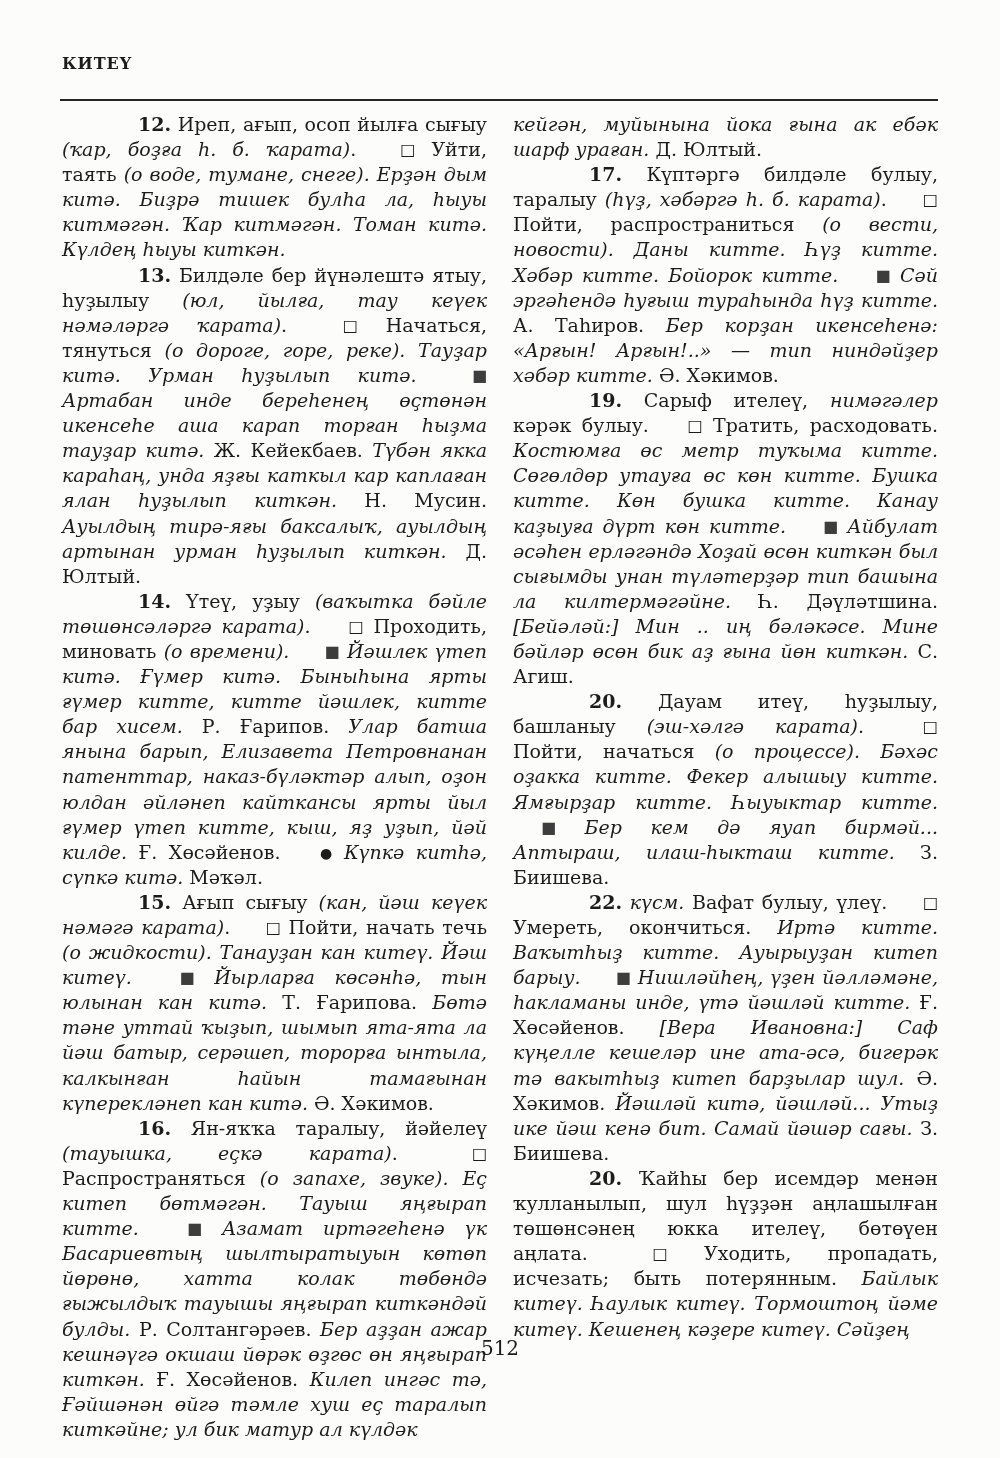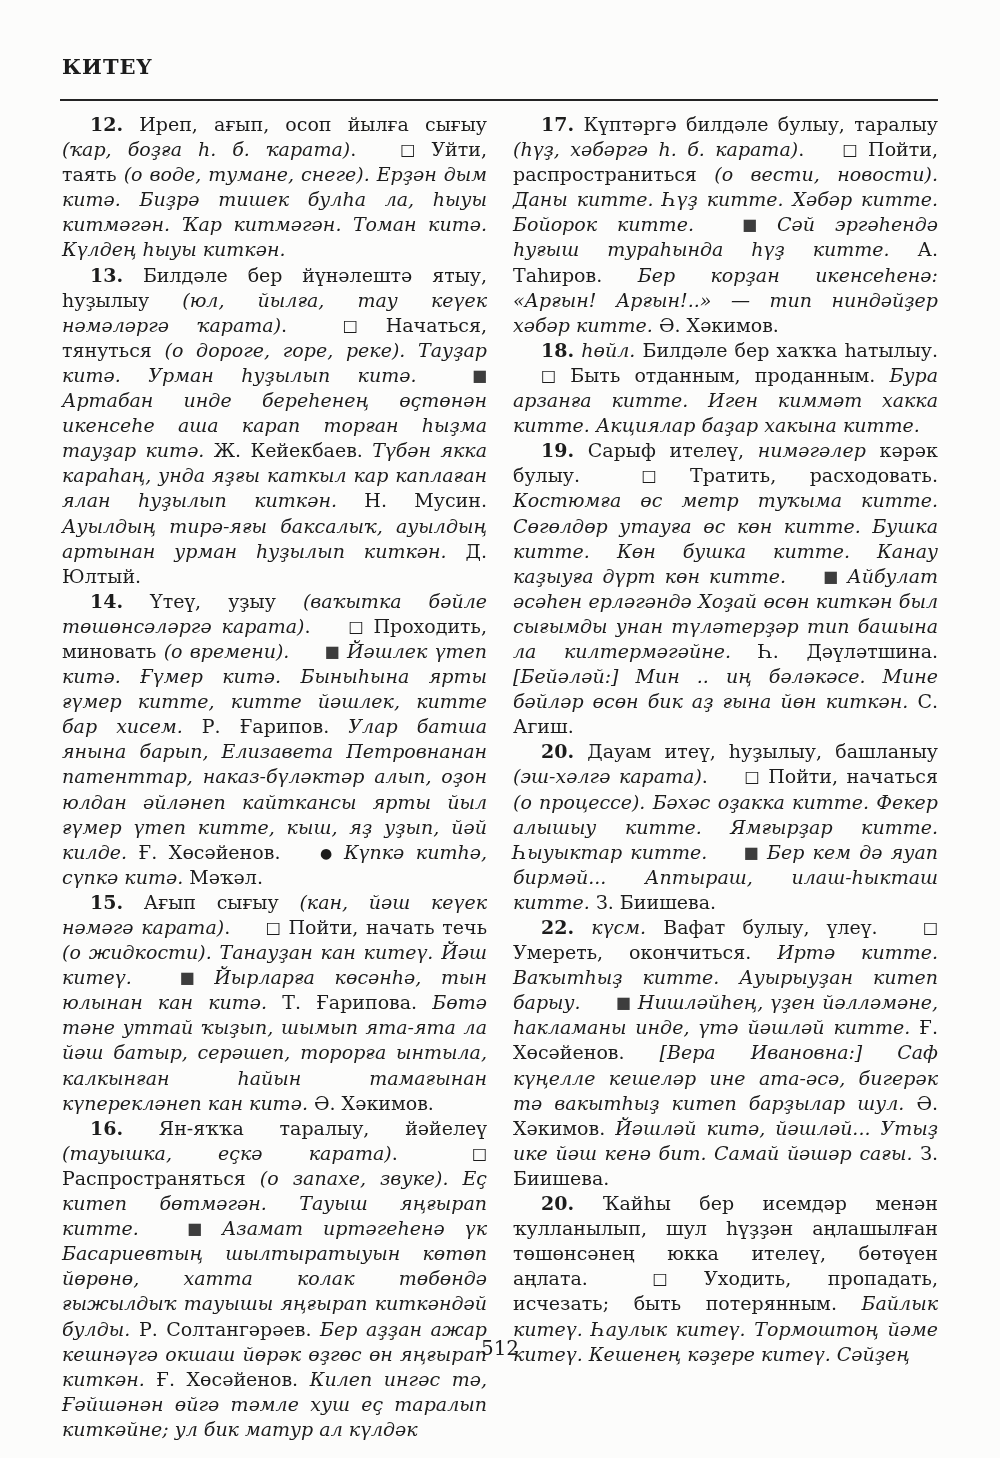--- a/index.html
+++ b/index.html
@@ -6,39 +6,39 @@
   .page{
     position:relative;
     width:1000px;height:1458px;
     background:#fcfcfb;
     color:#1c1c1c;
     font-family:"DejaVu Serif","Liberation Serif",serif;
     overflow:hidden;
   }
   .head{
     position:absolute;left:62px;top:54px;
-    font-weight:bold;font-size:21px;letter-spacing:1px;
+    font-weight:bold;font-size:16px;letter-spacing:1px;
   }
   .rule{
     position:absolute;left:60px;top:99px;width:878px;
     border-top:2.5px solid #242424;height:0;
   }
   .cols{
     position:absolute;left:62px;top:112px;width:876px;
     display:flex;gap:26px;
   }
   .col{
     width:425px;
     font-size:19px;line-height:25.1px;
     text-align:justify;
     text-justify:inter-word;
   }
   .col p{margin:0;}
   .ind{text-indent:28px;}
-  .b{font-weight:bold;}
+  .b{font-weight:bold;margin-left:48px;}
   .i{font-style:italic;}
   .n{font-style:normal;}
   .marker{font-style:normal;font-size:16px;line-height:1;display:inline-block;transform:translateY(-1px);}
   .m_tr{color:#1c1c1c;}
   .m_ex{color:#3d3d3d;}
   .m_pr{font-size:14px;color:#1c1c1c;}
   .pageno{
     position:absolute;top:1336px;left:0;width:100%;
     text-align:center;font-size:20px;
   }
@@ -51,22 +51,22 @@
   <div class="rule"></div>
   <div class="cols">
     <div class="col" id="col-left">
         <p class="par ind"><span class="b">12.</span><span class="n"> Иреп, ағып, осоп йылға сығыу </span><span class="i">(ҡар, боҙға һ. б. ҡарата)</span><span class="n">. </span><span class="marker m_tr">□</span><span class="n"> Уйти, таять </span><span class="i">(о воде, тумане, снеге). Ерҙән дым китә. Биҙрә тишек булһа ла, һыуы китмәгән. Ҡар китмәгән. Томан китә. Күлдең һыуы киткән.</span></p>
         <p class="par ind"><span class="b">13.</span><span class="n"> Билдәле бер йүнәлештә ятыу, һуҙылыу </span><span class="i">(юл, йылға, тау кеүек нәмәләргә ҡарата)</span><span class="n">. </span><span class="marker m_tr">□</span><span class="n"> Начаться, тянуться </span><span class="i">(о дороге, горе, реке). Тауҙар китә. Урман һуҙылып китә. </span><span class="marker m_ex">■</span><span class="i"> Артабан инде береһенең өҫтөнән икенсеһе аша карап торған һыҙма тауҙар китә.</span><span class="n"> Ж. Кейекбаев. </span><span class="i">Түбән якка караһаң, унда яҙғы каткыл кар каплаған ялан һуҙылып киткән.</span><span class="n"> Н. Мусин. </span><span class="i">Ауылдың тирә-яғы баксалыҡ, ауылдың артынан урман һуҙылып киткән.</span><span class="n"> Д. Юлтый.</span></p>
         <p class="par ind"><span class="b">14.</span><span class="n"> Үтеү, уҙыу </span><span class="i">(ваҡытка бәйле төшөнсәләргә карата)</span><span class="n">. </span><span class="marker m_tr">□</span><span class="n"> Проходить, миновать </span><span class="i">(о времени). </span><span class="marker m_ex">■</span><span class="i"> Йәшлек үтеп китә. Ғүмер китә. Быныһына ярты ғүмер китте, китте йәшлек, китте бар хисем.</span><span class="n"> Р. Ғарипов. </span><span class="i">Улар батша янына барып, Елизавета Петровнанан патенттар, наказ-бүләктәр алып, оҙон юлдан әйләнеп кайткансы ярты йыл ғүмер үтеп китте, кыш, яҙ уҙып, йәй килде.</span><span class="n"> Ғ. Хөсәйенов. </span><span class="marker m_pr">●</span><span class="i"> Күпкә китһә, сүпкә китә.</span><span class="n"> Мәҡәл.</span></p>
         <p class="par ind"><span class="b">15.</span><span class="n"> Ағып сығыу </span><span class="i">(кан, йәш кеүек нәмәгә карата)</span><span class="n">. </span><span class="marker m_tr">□</span><span class="n"> Пойти, начать течь </span><span class="i">(о жидкости). Танауҙан кан китеү. Йәш китеү. </span><span class="marker m_ex">■</span><span class="i"> Йырларға көсәнһә, тын юлынан кан китә.</span><span class="n"> Т. Ғарипова. </span><span class="i">Бөтә тәне уттай ҡыҙып, шымып ята-ята ла йәш батыр, серәшеп, торорға ынтыла, калкынған һайын тамағынан күперекләнеп кан китә.</span><span class="n"> Ә. Хәкимов.</span></p>
         <p class="par ind"><span class="b">16.</span><span class="n"> Ян-яҡҡа таралыу, йәйелеү </span><span class="i">(тауышка, еҫкә карата)</span><span class="n">. </span><span class="marker m_tr">□</span><span class="n"> Распространяться </span><span class="i">(о запахе, звуке). Еҫ китеп бөтмәгән. Тауыш яңғырап китте. </span><span class="marker m_ex">■</span><span class="i"> Азамат иртәгеһенә үк Басариевтың шылтыратыуын көтөп йөрөнө, хатта колак төбөндә ғыжылдыҡ тауышы яңғырап киткәндәй булды.</span><span class="n"> Р. Солтангәрәев. </span><span class="i">Бер аҙҙан ажар кешнәүгә окшаш йөрәк өҙгөс өн яңғырап киткән.</span><span class="n"> Ғ. Хөсәйенов. </span><span class="i">Килеп ингәс тә, Ғәйшәнән өйгә тәмле хуш еҫ таралып киткәйне; ул бик матур ал күлдәк</span></p>
       </div>
     <div class="col" id="col-right">
+        <p class="par"><span class="i">кейгән, муйынына йока ғына ак ебәк шарф ураған.</span><span class="n"> Д. Юлтый.</span></p>
         <p class="par ind"><span class="b">17.</span><span class="n"> Күптәргә билдәле булыу, таралыу </span><span class="i">(һүҙ, хәбәргә һ. б. карата)</span><span class="n">. </span><span class="marker m_tr">□</span><span class="n"> Пойти, распространиться </span><span class="i">(о вести, новости). Даны китте. Һүҙ китте. Хәбәр китте. Бойорок китте. </span><span class="marker m_ex">■</span><span class="i"> Сәй эргәһендә һуғыш тураһында һүҙ китте.</span><span class="n"> А. Таһиров. </span><span class="i">Бер корҙан икенсеһенә: «Арғын! Арғын!..» — тип ниндәйҙер хәбәр китте.</span><span class="n"> Ә. Хәкимов.</span></p>
-        <p class="par ind"><span class="b">18.</span><span class="i"> һөйл.</span><span class="n"> Билдәле бер хаҡҡа һатылыу. </span><span class="marker m_tr">□</span><span class="n"> Быть отданным, проданным. </span><span class="i">Бура арзанға китте. Иген киммәт хакка китте. Акциялар баҙар хакына китте.</span></p>
         <p class="par ind"><span class="b">19.</span><span class="n"> Сарыф ителеү, </span><span class="i">нимәгәлер</span><span class="n"> кәрәк булыу. </span><span class="marker m_tr">□</span><span class="n"> Тратить, расходовать. </span><span class="i">Костюмға өс метр туҡыма китте. Сөгөлдөр утауға өс көн китте. Бушка китте. Көн бушка китте. Канау каҙыуға дүрт көн китте. </span><span class="marker m_ex">■</span><span class="i"> Айбулат әсәһен ерләгәндә Хоҙай өсөн киткән был сығымды унан түләтерҙәр тип башына ла килтермәгәйне.</span><span class="n"> Һ. Дәүләтшина. </span><span class="i">[Бейәләй:] Мин .. иң бәләкәсе. Мине бәйләр өсөн бик аҙ ғына йөн киткән.</span><span class="n"> С. Агиш.</span></p>
         <p class="par ind"><span class="b">20.</span><span class="n"> Дауам итеү, һуҙылыу, башланыу </span><span class="i">(эш-хәлгә карата)</span><span class="n">. </span><span class="marker m_tr">□</span><span class="n"> Пойти, начаться </span><span class="i">(о процессе). Бәхәс оҙакка китте. Фекер алышыу китте. Ямғырҙар китте. Һыуыктар китте. </span><span class="marker m_ex">■</span><span class="i"> Бер кем дә яуап бирмәй... Аптыраш, илаш-һыкташ китте.</span><span class="n"> З. Биишева.</span></p>
         <p class="par ind"><span class="b">22.</span><span class="i"> күсм.</span><span class="n"> Вафат булыу, үлеү. </span><span class="marker m_tr">□</span><span class="n"> Умереть, окончиться. </span><span class="i">Иртә китте. Ваҡытһыҙ китте. Ауырыуҙан китеп барыу. </span><span class="marker m_ex">■</span><span class="i"> Нишләйһең, үҙен йәлләмәне, һакламаны инде, үтә йәшләй китте.</span><span class="n"> Ғ. Хөсәйенов. </span><span class="i">[Вера Ивановна:] Саф күңелле кешеләр ине ата-әсә, бигерәк тә вакытһыҙ китеп барҙылар шул.</span><span class="n"> Ә. Хәкимов. </span><span class="i">Йәшләй китә, йәшләй... Утыҙ ике йәш кенә бит. Самай йәшәр сағы.</span><span class="n"> З. Биишева.</span></p>
         <p class="par ind"><span class="b">20.</span><span class="n"> Ҡайһы бер исемдәр менән ҡулланылып, шул һүҙҙән аңлашылған төшөнсәнең юкка ителеү, бөтөүен аңлата. </span><span class="marker m_tr">□</span><span class="n"> Уходить, пропадать, исчезать; быть потерянным. </span><span class="i">Байлык китеү. Һаулык китеү. Тормоштоң йәме китеү. Кешенең кәҙере китеү. Сәйҙең</span></p>
       </div>
   </div>
   <div class="pageno">512</div>
 </div>
 
 </body></html>

